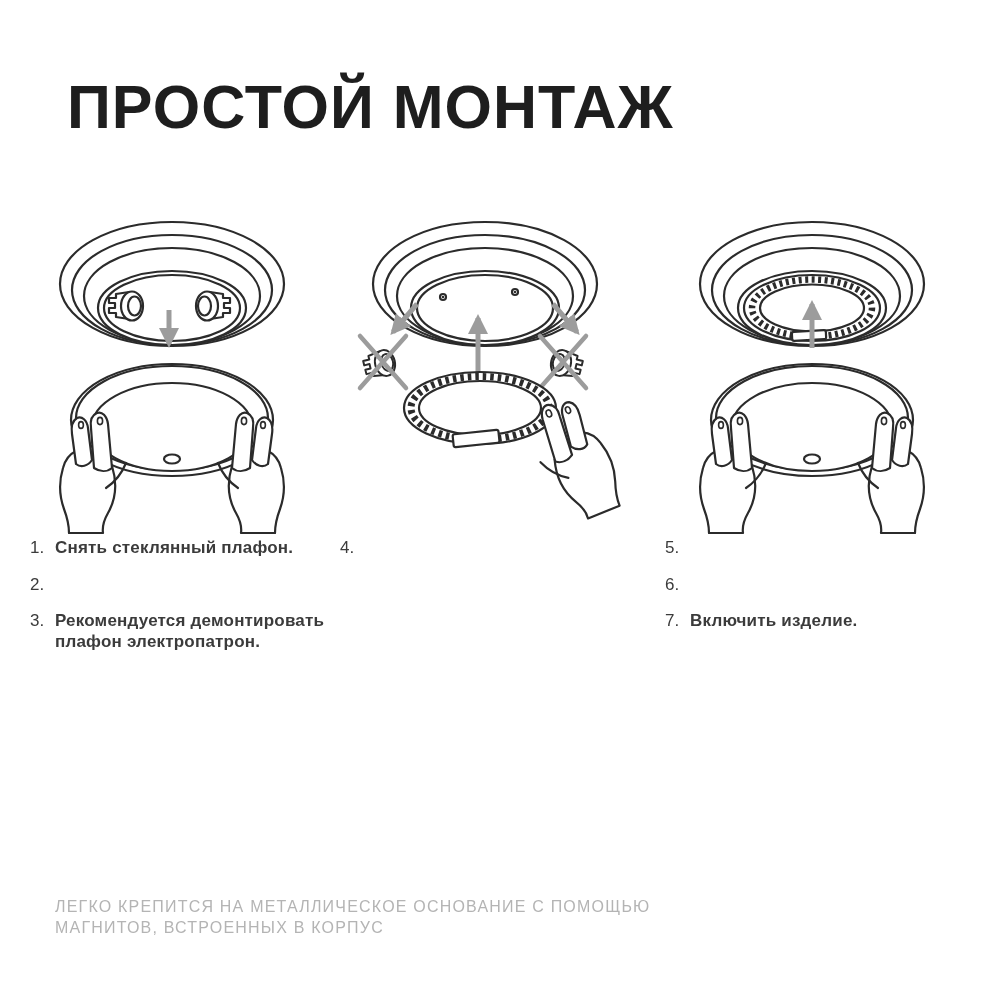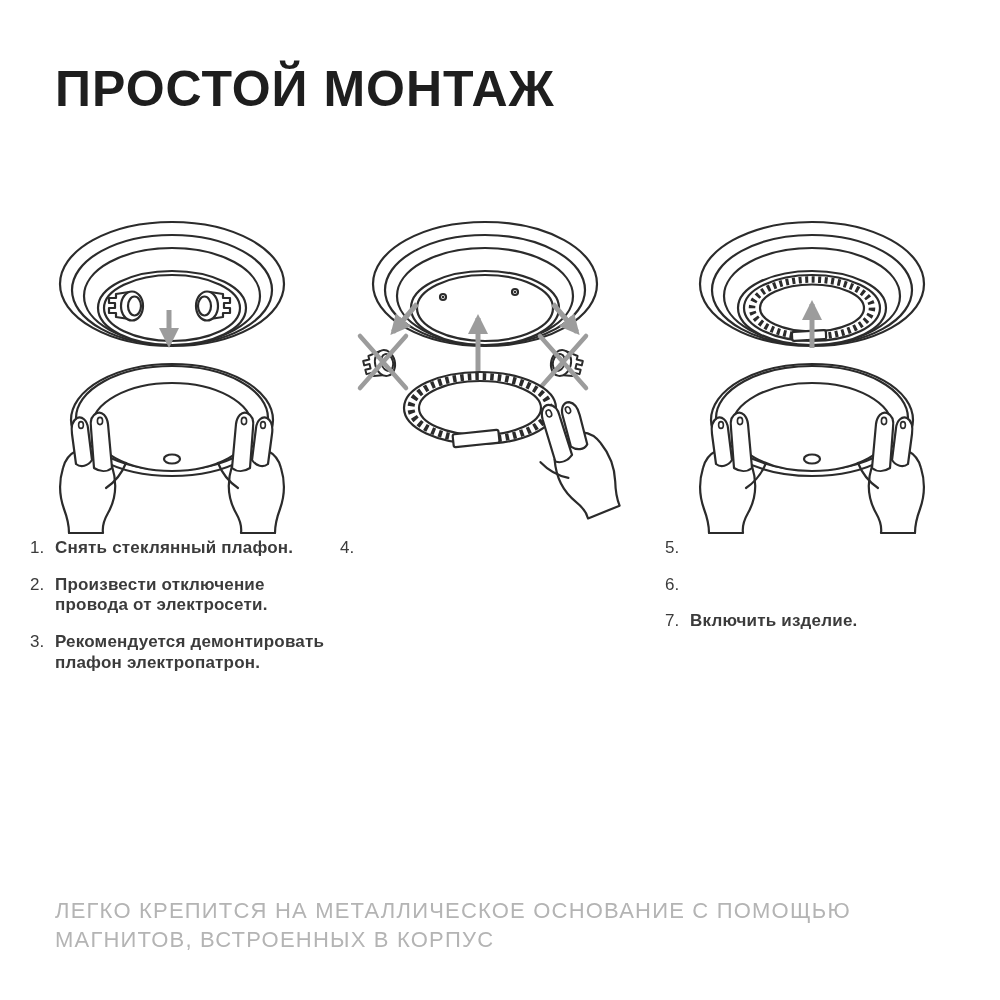--- a/index.html
+++ b/index.html
@@ -1,29 +1,29 @@
 <!DOCTYPE html>
 <html><head>
 <meta charset="utf-8">
 <style>
   html,body{margin:0;padding:0;background:#fff;}
   .page{position:relative;width:1000px;height:1000px;background:#ffffff;overflow:hidden;
         font-family:"Liberation Sans",sans-serif;}
-  .title{position:absolute;left:55px;top:60px;margin:0;font-size:50px;font-weight:700;
+  .title{position:absolute;left:55px;top:60px;margin:12px;font-size:61px;font-weight:700;
          letter-spacing:1px;color:#1e1e1e;white-space:nowrap;}
   .diagram{position:absolute;top:216px;}
   #diagA{left:32px;} #diagB{left:345px;} #diagC{left:672px;}
   .steps-col{position:absolute;}
   #col1{left:30px;top:538px;width:312px;}
   #col2{left:340px;top:538px;width:315px;}
   #col3{left:665px;top:538px;width:325px;}
   .step{display:flex;margin-bottom:16px;color:#3b3b3b;font-size:17px;line-height:1.22;}
   .step .num{flex:none;width:25px;}
   .step .txt{white-space:pre-wrap;letter-spacing:0.2px;font-weight:bold;}
-  .footer{position:absolute;left:55px;top:896px;margin:0;width:880px;font-size:22px;
+  .footer{position:absolute;left:55px;top:896px;margin:0;width:880px;font-size:16px;
           line-height:1.32;letter-spacing:1.2px;color:#b4b4b4;white-space:pre-wrap;}
   
   .s{fill:#ffffff;stroke:#2b2b2b;stroke-width:2.2;stroke-linejoin:round;stroke-linecap:round;}
   .ns{fill:none;stroke:#2b2b2b;stroke-width:2.2;stroke-linejoin:round;stroke-linecap:round;}
   .thin{fill:none;stroke:#2b2b2b;stroke-width:1.6;}
   .dot{fill:#2b2b2b;stroke:none;}
   .bead{fill:none;stroke:#2b2b2b;stroke-width:7;stroke-dasharray:3.5 4;}
   .bead2{fill:none;stroke:#2b2b2b;stroke-width:6.5;stroke-dasharray:3 3.5;}
   .ar{fill:none;stroke:#9c9c9c;stroke-width:5;}
   .xx{fill:none;stroke:#9c9c9c;stroke-width:4.5;stroke-linecap:round;}
@@ -151,22 +151,20 @@
     <use href="#hand-c" transform="translate(280,0) scale(-1,1)"></use>
   </svg>
 
   <div id="col1" class="steps-col">
     <div class="step">
       <span class="num">1.</span>
       <span class="txt">Снять стеклянный плафон.</span>
     </div>
     <div class="step">
       <span class="num">2.</span>
-      <span class="txt">Произвести отключение
-провода от электросети.</span>
     </div>
     <div class="step">
       <span class="num">3.</span>
       <span class="txt">Рекомендуется демонтировать
 плафон электропатрон.</span>
     </div>
   </div>
 
   <div id="col2" class="steps-col">
     <div class="step">

